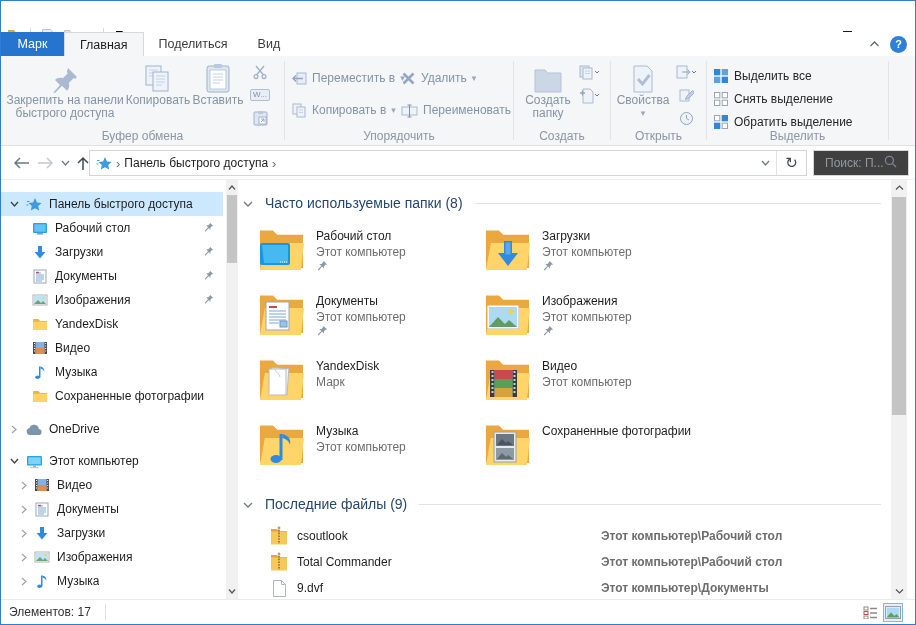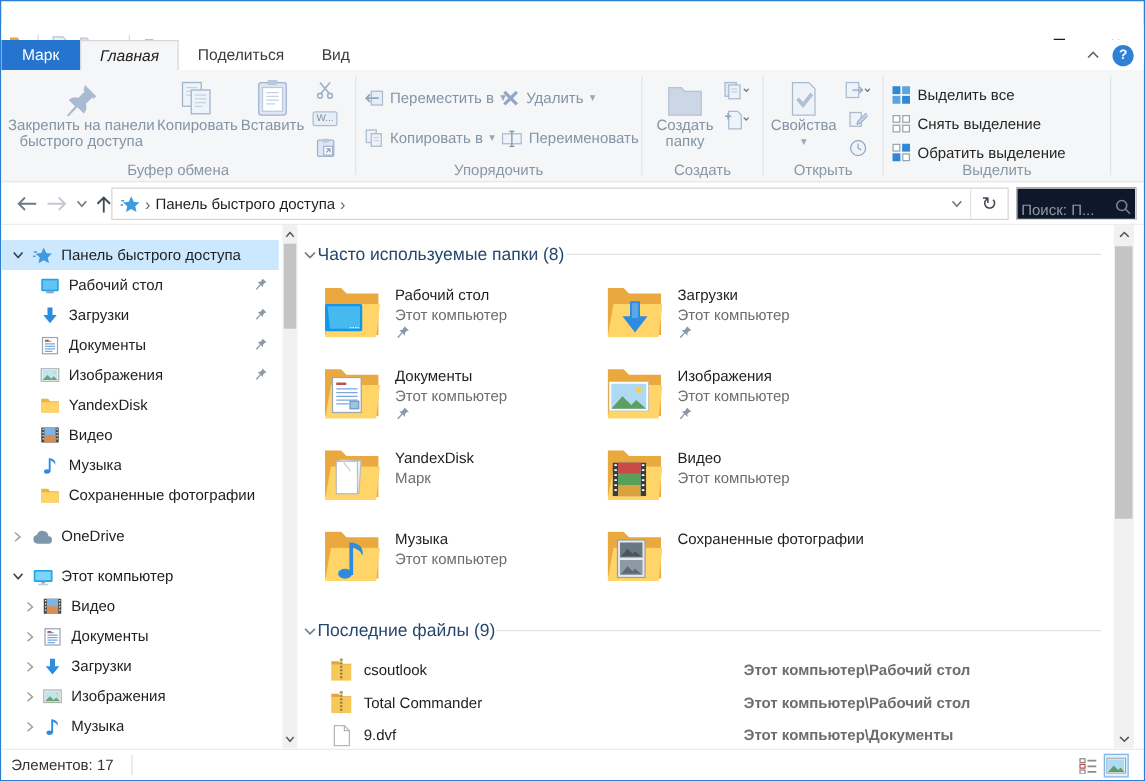--- a/index.html
+++ b/index.html
@@ -16,21 +16,21 @@
   .tb-title{margin-left:6px;font-size:12px;color:#000;}
   .win-controls{position:absolute;right:0;top:0;display:flex;height:31px;}
   .win-btn{width:45px;height:31px;display:flex;align-items:center;justify-content:center;color:#1a1a1a;font-size:15px;}
   .minbar{width:10px;height:1px;background:#1a1a1a;}
   .maxbox{width:9px;height:9px;border:1px solid #1a1a1a;}
 
   
   .tabrow{position:absolute;top:31px;left:0;right:0;height:24px;background:#fff;display:flex;align-items:stretch;font-size:12.5px;}
   .tab-file{background:#2574cd;color:#fff;width:63px;display:flex;align-items:center;justify-content:center;}
   .tab{padding:0 15px;display:flex;align-items:center;color:#3c3c3c;}
-  .tab.active{background:#f5f6f7;border:1px solid #d8d8d8;border-bottom:none;color:#1e1e1e;font-style:italic;}
+  .tab.active{background:#f5f6f7;border:1px solid #d8d8d8;border-bottom:none;color:#1e1e1e;}
   .tab-right{position:absolute;right:8px;top:0;height:24px;display:flex;align-items:center;gap:10px;}
   .help-btn{width:17px;height:17px;border-radius:50%;background:#2f81d7;color:#fff;font-size:11px;font-weight:bold;display:flex;align-items:center;justify-content:center;}
 
   
   .ribbon{position:absolute;top:55px;left:0;right:0;height:90px;background:#f5f6f7;border-bottom:1px solid #e1e2e3;}
   .rgroup{position:absolute;top:0;height:89px;}
   .rsep{position:absolute;top:5px;bottom:5px;width:1px;background:#e3e4e5;}
   .rlabel{position:absolute;bottom:2px;left:0;right:0;text-align:center;color:#8a97a5;font-size:12px;}
   .bb{position:absolute;top:4px;display:flex;flex-direction:column;align-items:center;text-align:center;color:#8494a7;line-height:13px;}
   .bb .bicon{height:34px;display:flex;align-items:flex-end;justify-content:center;}
@@ -42,21 +42,21 @@
   .wbadge{font-size:8px;color:#7e90a8;border:1px solid #aebed1;background:#e9eef6;padding:0 2px;border-radius:2px;line-height:10px;}
 
   
   .navrow{position:absolute;top:145px;left:0;right:0;height:34px;background:#fff;border-bottom:1px solid #ededed;}
   .nav-glyph{position:absolute;top:0;height:34px;display:flex;align-items:center;justify-content:center;}
   .addressbar{position:absolute;left:88px;top:4px;width:718px;height:26px;border:1px solid #d6d6d6;background:#fff;display:flex;align-items:center;}
   .crumb-sep{color:#5f6a75;font-size:13px;margin:0 4px;}
   .crumb{color:#1e1e1e;}
   .ab-dd{width:22px;height:24px;display:flex;align-items:center;justify-content:center;color:#5f6a75;font-size:10px;}
   .ab-refresh{width:30px;height:24px;border-left:1px solid #e3e3e3;display:flex;align-items:center;justify-content:center;color:#3f4a55;font-size:15px;}
-  .searchbox{position:absolute;left:812px;top:4px;width:96px;height:26px;border:1px solid #d6d6d6;background:#0f172a;display:flex;align-items:flex-end;padding:0 3px;color:#8f99a3;}
+  .searchbox{position:absolute;left:812px;top:4px;width:96px;height:26px;border:1px solid #d6d6d6;background:#404040;display:flex;align-items:center;padding:0 11px;color:#8f99a3;}
 
   
   .main{position:absolute;top:179px;left:0;right:0;bottom:25px;background:#fff;overflow:hidden;}
 
   
   .sidebar{position:absolute;left:0;top:0;width:224px;bottom:0;}
   .srow{position:absolute;left:0;width:222px;height:24px;display:flex;align-items:center;white-space:nowrap;}
   .srow.selected{background:#cce8ff;}
   .twisty{width:14px;display:flex;justify-content:center;flex-shrink:0;}
   .sicon{width:18px;display:flex;justify-content:center;flex-shrink:0;margin-right:6px;}
@@ -70,32 +70,32 @@
 
   
   .vscroll{position:absolute;top:0;bottom:0;background:#f1f1f1;}
   .vs-arrow{position:absolute;left:0;right:0;height:15px;display:flex;align-items:center;justify-content:center;}
   .vs-thumb{position:absolute;left:1px;right:1px;background:#c4c4c4;}
   .side-scroll{left:225px;width:12px;}
   .main-scroll{right:8px;width:16px;}
 
   
   .content{position:absolute;left:238px;top:0;width:652px;bottom:0;}
-  .sec-head{position:absolute;left:4px;right:10px;height:18px;display:flex;align-items:center;gap:1px;}
+  .sec-head{position:absolute;left:4px;right:10px;height:18px;display:flex;align-items:center;gap:12px;}
   .sec-title{color:#26476d;font-size:14px;white-space:nowrap;}
   .sec-line{flex:1;height:1px;background:#e3e3e3;}
   .tile{position:absolute;width:222px;height:58px;display:flex;gap:11px;}
   .ticon{position:relative;width:46px;height:44px;flex-shrink:0;}
   .f-back{position:absolute;left:1px;top:2px;width:43px;height:40px;background:#eaa93f;clip-path:polygon(0 6%,30% 6%,40% 17%,100% 17%,100% 100%,0 100%);}
   .f-front{position:absolute;left:1px;bottom:0;width:44px;height:27px;background:#ffd469;clip-path:polygon(11% 0,100% 0,93% 100%,0 100%);}
   .glyph{position:absolute;z-index:2;}
   .tile-text{padding-top:2px;line-height:16px;}
   .tname{color:#1e1e1e;}
   .tloc{color:#6d6d6d;}
-  .frow{position:absolute;left:4px;right:0;height:26px;display:flex;align-items:center;}
+  .frow{position:absolute;left:10px;right:0;height:26px;display:flex;align-items:center;}
   .frow .ficon{position:absolute;left:20px;width:20px;display:flex;justify-content:center;}
   .frow .fname{position:absolute;left:48px;color:#1e1e1e;}
   .frow .fpath{position:absolute;left:352px;color:#6d6d6d;font-weight:bold;}
 
   
   .statusbar{position:absolute;left:0;right:0;bottom:0;height:25px;background:#fff;border-top:1px solid #ebebeb;display:flex;align-items:center;color:#333;}
   .st-text{margin-left:8px;}
   .st-sep{width:1px;height:16px;background:#e0e0e0;margin-left:14px;}
   .st-views{position:absolute;right:12px;display:flex;gap:3px;}
   .st-view{width:20px;height:19px;display:flex;align-items:center;justify-content:center;border:1px solid transparent;}

